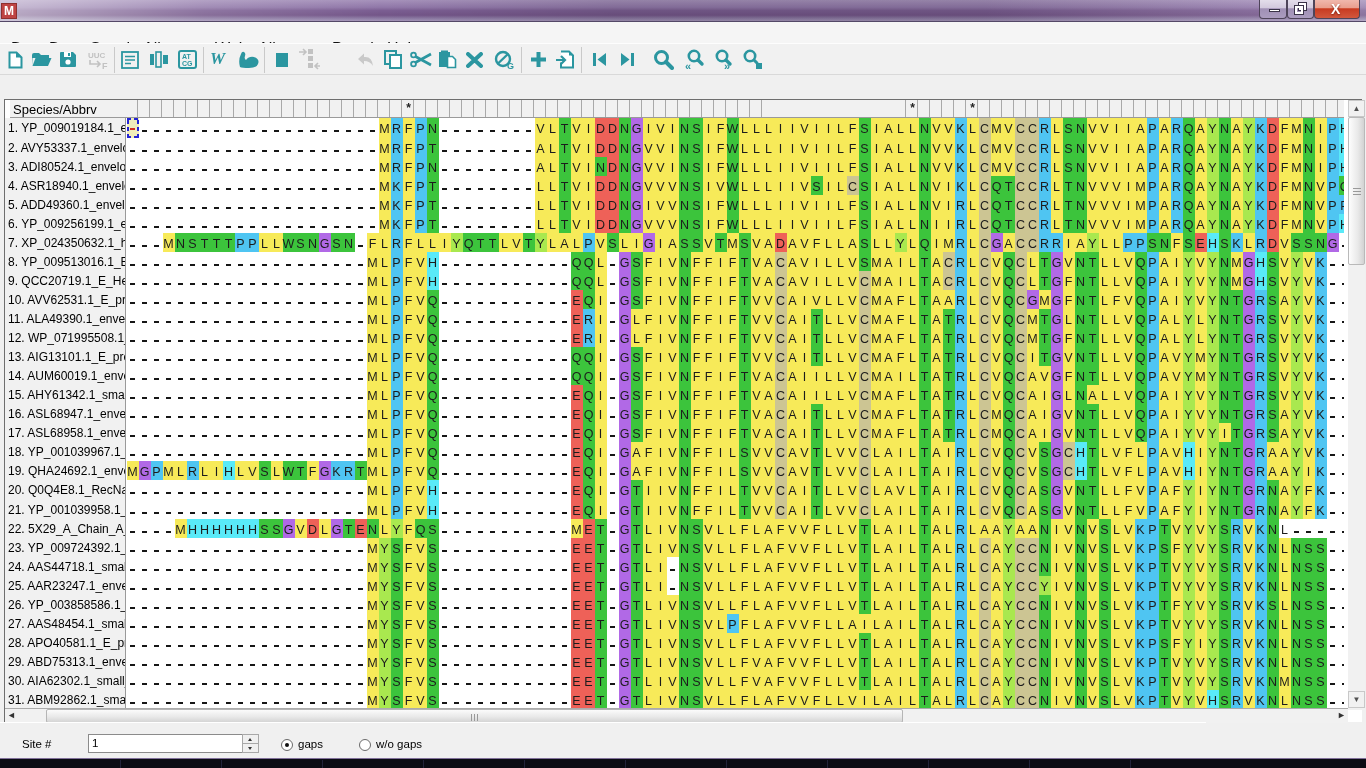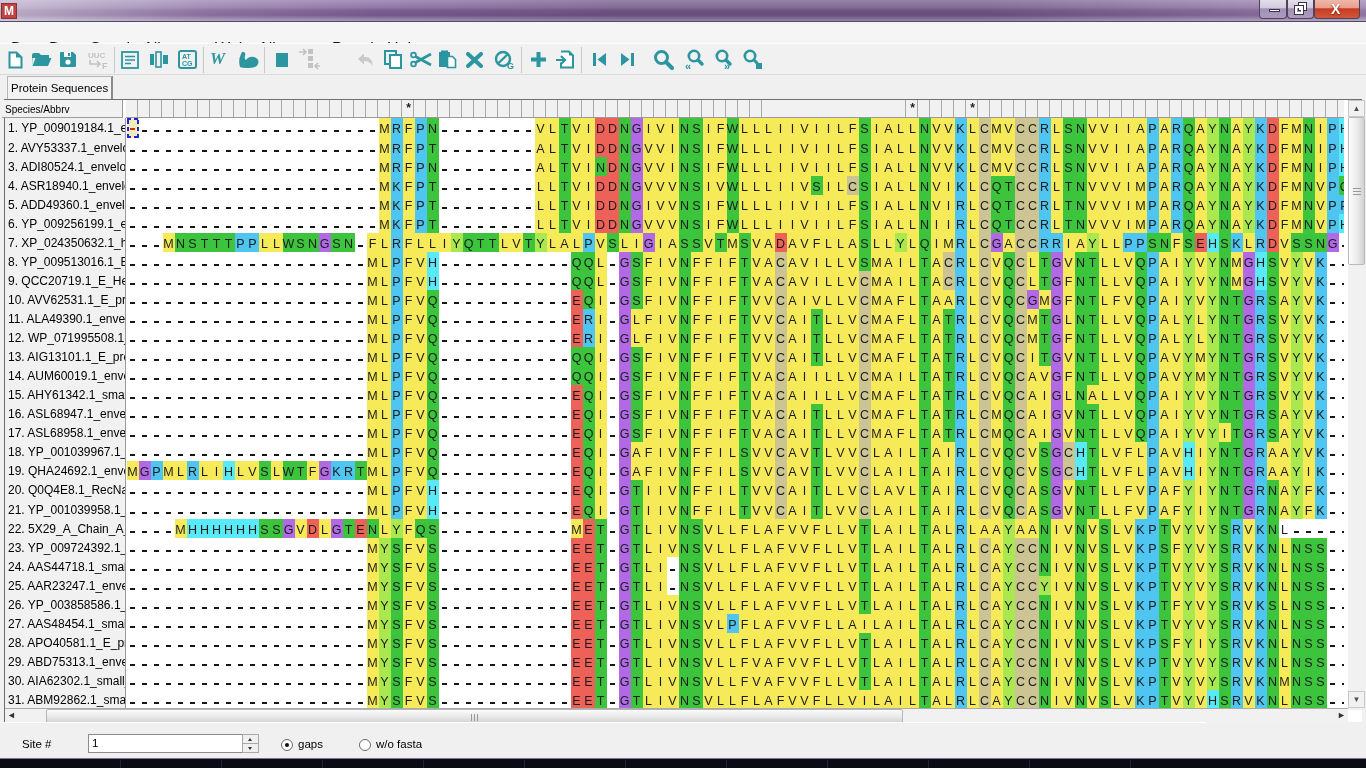--- a/index.html
+++ b/index.html
@@ -212,25 +212,22 @@
         <circle cx="9" cy="7" r="5.2" fill="none" stroke="#2b96a0" stroke-width="2.6"></circle>
         <path d="M13 11 L17 15" stroke="#2b96a0" stroke-width="3.4" stroke-linecap="round"></path>
         <text x="11" y="21" font-family="Liberation Sans" font-size="11" font-weight="bold" fill="#2b96a0">»</text>
       </svg>
 <svg class="tb" style="left:742px;top:5px" width="21" height="21" viewBox="0 0 21 21">
         <circle cx="8" cy="7" r="5.2" fill="none" stroke="#2b96a0" stroke-width="2.6"></circle>
         <path d="M12 11 L15 14" stroke="#2b96a0" stroke-width="3" stroke-linecap="round"></path>
         <rect x="14" y="14" width="6" height="6" fill="#2b96a0"></rect>
       </svg>
     </div>
-  <div id="tabs">
-      <div id="tab1">Protein Sequences</div>
-    </div>
   <div id="panel"></div>
-  <div id="hdrL2" style="position:absolute;left:2px;top:100px;width:121px;height:18px;background:#f1f1f1;border-right:1px solid #9a9a9a;border-bottom:1px solid #9a9a9a;font-size:10px;line-height:19px;padding-left:3px;color:#000">Species/Abbrv</div>
+  <div id="hdrL2" style="position:absolute;left:10px;top:100px;width:121px;height:18px;background:#f1f1f1;border-right:1px solid #9a9a9a;border-bottom:1px solid #9a9a9a;font-size:13px;line-height:19px;padding-left:3px;color:#000">Species/Abbrv</div>
   <div id="hdrT2" style="position:absolute;left:126px;top:100px;width:1218px;height:18px;background:#f1f1f1;border-bottom:1px solid #9a9a9a;background-image:repeating-linear-gradient(90deg,transparent 0px,transparent 11.5px,#a9a9a9 11.5px,#a9a9a9 12px)"></div>
   <span class="ast" style="left:402.5px">*</span>
     <span class="ast" style="left:906.5px">*</span>
     <span class="ast" style="left:966.5px">*</span>
   <div class="lab" style="top:118px;height:21px">1. YP_009019184.1_env</div>
 <div class="lab" style="top:138px;height:20px">2. AVY53337.1_envelop</div>
 <div class="lab" style="top:157px;height:20px">3. ADI80524.1_envelop</div>
 <div class="lab" style="top:176px;height:20px">4. ASR18940.1_envelop</div>
 <div class="lab" style="top:195px;height:20px">5. ADD49360.1_envelop</div>
 <div class="lab" style="top:214px;height:20px">6. YP_009256199.1_env</div>
@@ -310,21 +307,21 @@
         <div class="su">
           <i style="top:3px;border-bottom:3px solid #333"></i>
         </div>
         <div class="sd">
           <i style="top:3px;border-top:3px solid #333"></i>
         </div>
       </div>
     <div class="radio on" style="left:281px;top:16px"></div>
     <div class="lb" style="left:298px;top:15px">gaps</div>
     <div class="radio" style="left:359px;top:16px"></div>
-    <div class="lb" style="left:376px;top:15px">w/o fasta</div>
+    <div class="lb" style="left:376px;top:15px">w/o gaps</div>
   </div>
   <div id="task">
       <div style="position:absolute;left:120px;top:1px;width:1px;height:10px;background:#23233a"></div>
       <div style="position:absolute;left:221px;top:1px;width:1px;height:10px;background:#23233a"></div>
       <div style="position:absolute;left:322px;top:1px;width:1px;height:10px;background:#23233a"></div>
       <div style="position:absolute;left:423px;top:1px;width:1px;height:10px;background:#23233a"></div>
       <div style="position:absolute;left:524px;top:1px;width:1px;height:10px;background:#23233a"></div>
       <div style="position:absolute;left:625px;top:1px;width:1px;height:10px;background:#23233a"></div>
       <div style="position:absolute;left:726px;top:1px;width:1px;height:10px;background:#23233a"></div>
       <div style="position:absolute;left:827px;top:1px;width:1px;height:10px;background:#23233a"></div>

